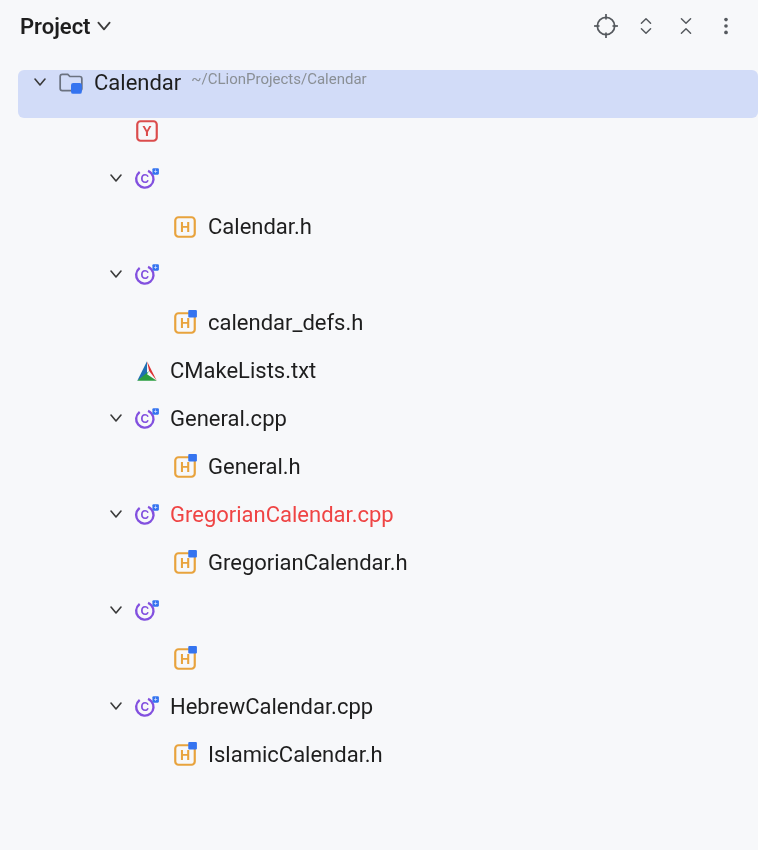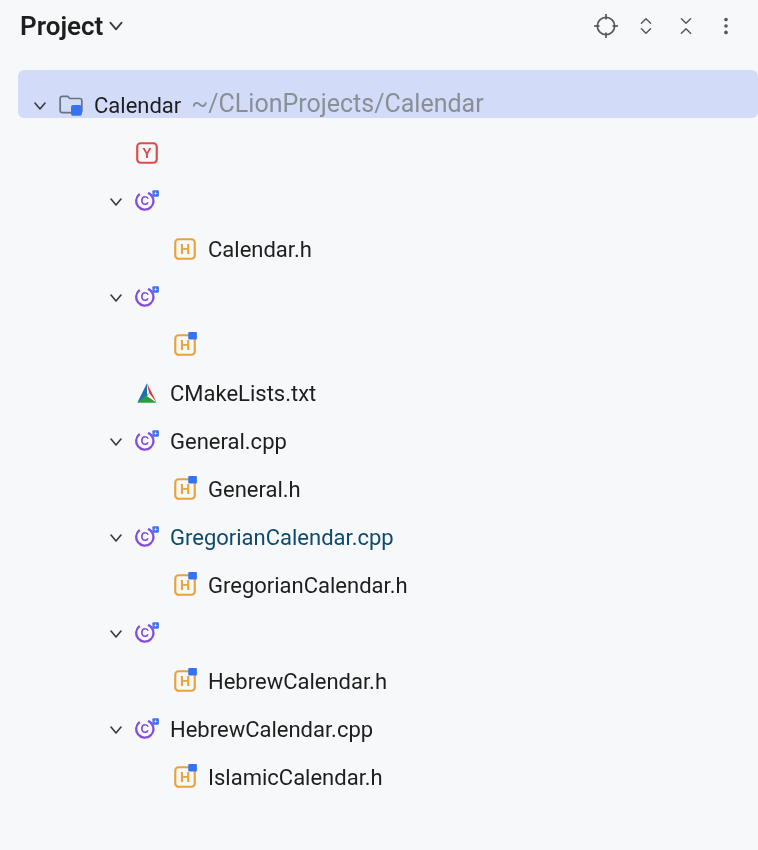--- a/index.html
+++ b/index.html
@@ -11,21 +11,21 @@
     overflow: hidden;
     color: #1e1e1e;
   }
   .toolbar {
     display: flex;
     align-items: center;
     padding: 6px 12px 6px 20px;
     height: 52px;
   }
   .toolbar-title {
-    font-size: 26px;
+    font-size: 22px;
     font-weight: 600;
     margin-right: 4px;
   }
   .chev-down {
     width: 18px; height: 18px;
     color: #3c3c3c;
   }
   .spacer { flex: 1; }
   .tool-icon {
     width: 40px;
@@ -34,21 +34,21 @@
     align-items: center;
     justify-content: center;
     color: #55595e;
   }
   .tree {
     padding-top: 18px;
     font-size: 22px;
   }
   .row {
     display: flex;
-    align-items: flex-end;
+    align-items: flex-start;
     height: 48px;
     border-radius: 6px;
     padding-left: 10px;
     margin-left: 18px;
     margin-right: 0;
   }
   .row.selected {
     background: #d2dcf8;
   }
   .row .indent-unit { width: 38px; flex-shrink: 0; }
@@ -62,26 +62,26 @@
   .row .twisty.empty { visibility: hidden; }
   .row .file-icon {
     width: 26px; height: 26px;
     margin-right: 10px;
     flex-shrink: 0;
   }
   .row .label {
     white-space: nowrap;
   }
   .row .label.highlight {
-    color: #0c4a6e;
+    color: #ef4444;
   }
   .row .path {
     color: #8a8f95;
     margin-left: 10px;
-    font-size: 25px;
+    font-size: 15px;
   }
 </style>
 </head>
 <body>
 
 <div class="toolbar">
   <span class="toolbar-title">Project</span>
   <span class="chev-down">
     <svg viewBox="0 0 16 16" width="18" height="18">
         <path d="M3 5 L8 11 L13 5" fill="none" stroke="currentColor" stroke-width="1.6" stroke-linecap="round" stroke-linejoin="round"></path>
@@ -184,20 +184,21 @@
     <div class="row">
       <span class="indent-unit"></span>
       <span class="indent-unit"></span>
       <span class="indent-unit"></span>
       <span class="twisty empty"></span>
       <span class="file-icon"><svg viewBox="0 0 24 24" width="26" height="26">
           <rect x="3" y="3" width="18" height="18" rx="3" fill="none" stroke="#e8a33d" stroke-width="2"></rect>
           <text x="12" y="17" font-size="13" font-weight="700" text-anchor="middle" fill="#e8a33d" font-family="Arial">H</text>
           <rect x="15" y="0" width="8" height="7" fill="#3574f0" rx="1"></rect>
         </svg></span>
+      <span class="label">calendar_defs.h</span>
     </div>
     <div class="row">
       <span class="indent-unit"></span>
       <span class="indent-unit"></span>
       <span class="twisty empty"></span>
       <span class="file-icon"><svg viewBox="0 0 24 24" width="26" height="26">
           <polygon points="12,3 3,21 12,15" fill="#1f6fb2"></polygon>
           <polygon points="12,3 21,21 14,12" fill="#d33"></polygon>
           <polygon points="3,21 21,21 12,15 14,12" fill="#2a9d3f"></polygon>
         </svg></span>
@@ -277,21 +278,20 @@
     <div class="row">
       <span class="indent-unit"></span>
       <span class="indent-unit"></span>
       <span class="indent-unit"></span>
       <span class="twisty empty"></span>
       <span class="file-icon"><svg viewBox="0 0 24 24" width="26" height="26">
           <rect x="3" y="3" width="18" height="18" rx="3" fill="none" stroke="#e8a33d" stroke-width="2"></rect>
           <text x="12" y="17" font-size="13" font-weight="700" text-anchor="middle" fill="#e8a33d" font-family="Arial">H</text>
           <rect x="15" y="0" width="8" height="7" fill="#3574f0" rx="1"></rect>
         </svg></span>
-      <span class="label">HebrewCalendar.h</span>
     </div>
     <div class="row">
       <span class="indent-unit"></span>
       <span class="indent-unit"></span>
       <span class="twisty">
         <svg viewBox="0 0 16 16" width="16" height="16">
           <path d="M3 5 L8 11 L13 5" fill="none" stroke="currentColor" stroke-width="1.6" stroke-linecap="round" stroke-linejoin="round"></path>
         </svg>
       </span>
       <span class="file-icon"><svg viewBox="0 0 24 24" width="26" height="26">

